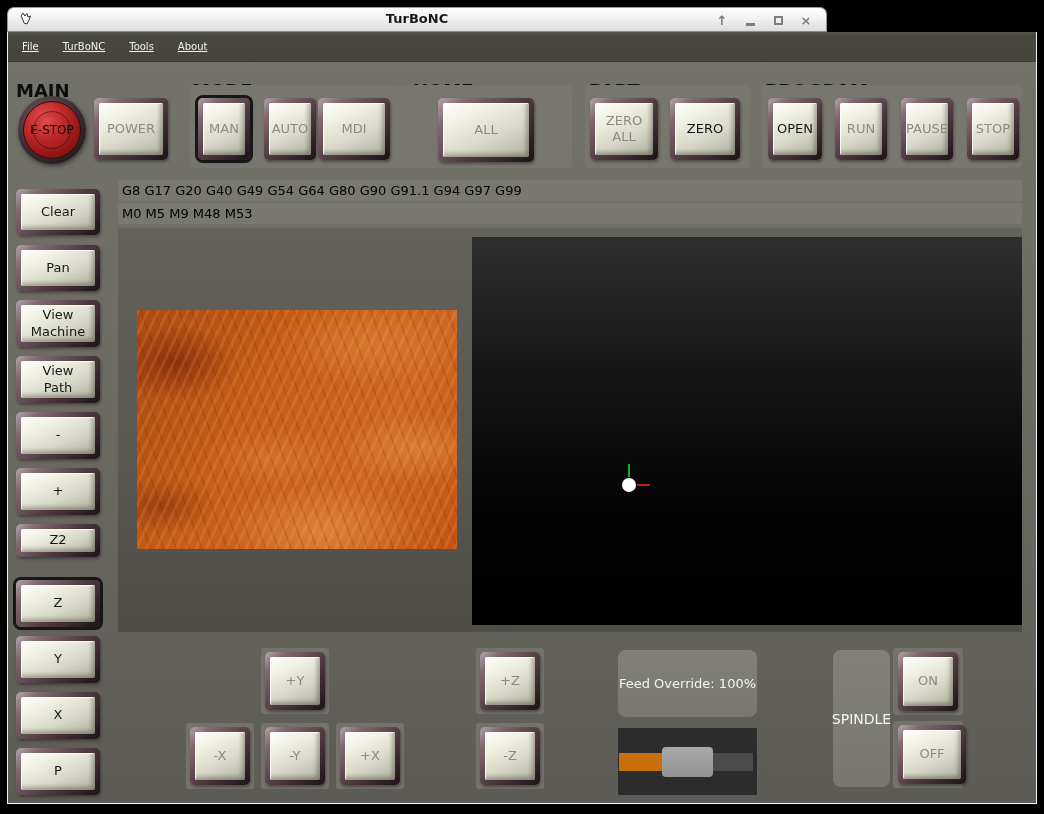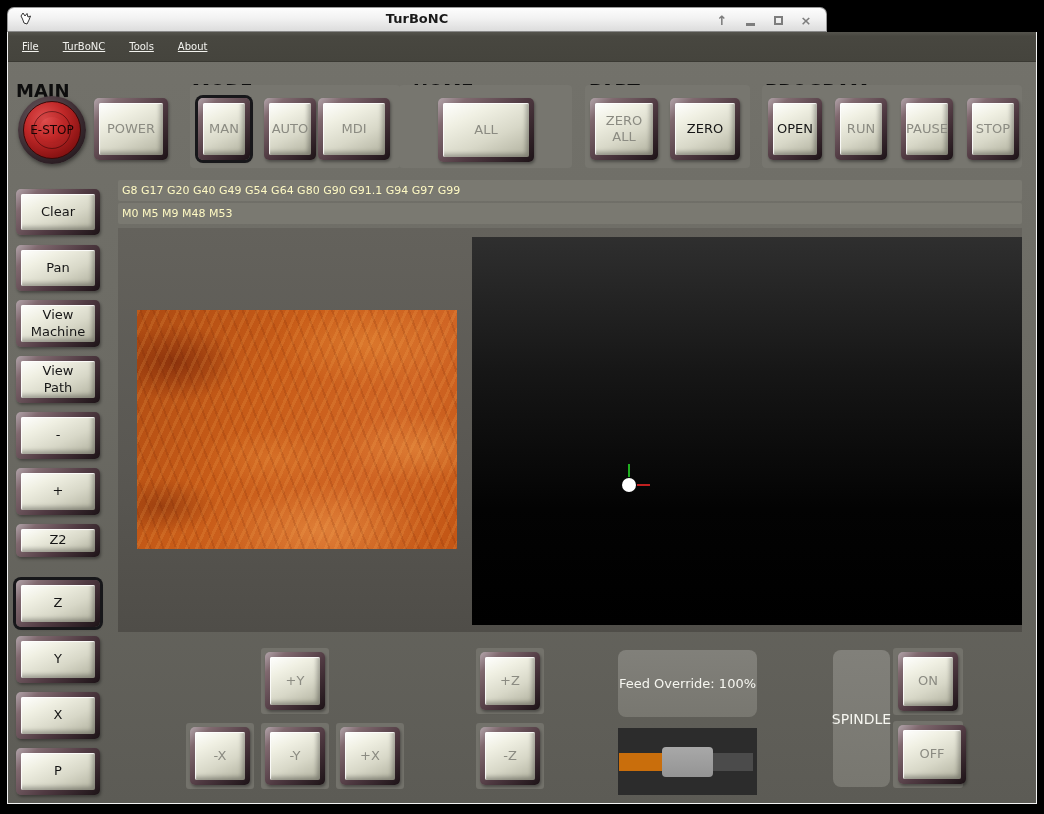--- a/index.html
+++ b/index.html
@@ -57,21 +57,21 @@
     background:radial-gradient(circle at 36% 30%,#e05050 0%,#c02828 38%,#8d1414 72%,#5d0a0a 100%);
     border:1px solid #3a0808;
     display:flex; align-items:center; justify-content:center; }
   #estop .ring { position:absolute; left:9px; top:9px; width:38px; height:38px; border-radius:50%;
     border:1px solid rgba(40,5,5,.55); box-shadow:inset 0 0 0 5px rgba(180,40,40,.25); }
   #estop .lbl { position:relative; font-size:12px; color:#180404; white-space:nowrap; }
 
   
   .status-strip { position:absolute; left:110px; width:904px; height:21px; background:#7a7971;
     border-radius:2px; display:flex; align-items:center; padding-left:4px;
-    font-size:11px; color:#fef9c3; }
+    font-size:13px; color:#000000; }
 
   
   #view-area { position:absolute; left:110px; top:196px; width:904px; height:404px;
     background:linear-gradient(180deg,#64625c 0%,#595752 60%,#4f4d48 100%); }
   #camera-view { position:absolute; left:19px; top:82px; width:320px; height:239px;
     background-color:#c45a18;
     background-image:
       repeating-linear-gradient(115deg, rgba(255,190,100,.14) 0 3px, rgba(0,0,0,0) 3px 9px),
       repeating-linear-gradient(70deg, rgba(110,35,5,.16) 0 2px, rgba(0,0,0,0) 2px 12px),
       radial-gradient(ellipse 90px 55px at 12% 22%, rgba(110,30,6,.6), rgba(0,0,0,0) 70%),

